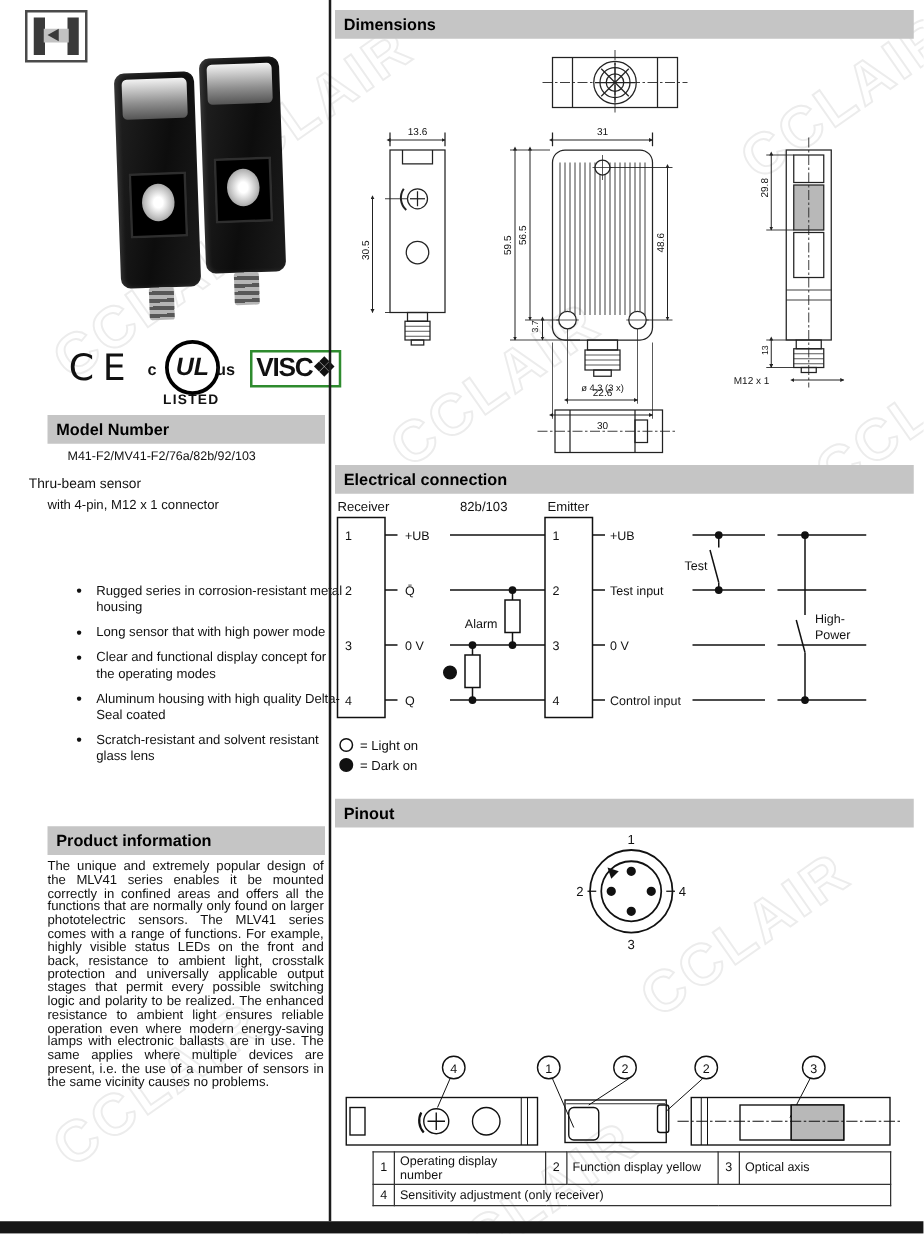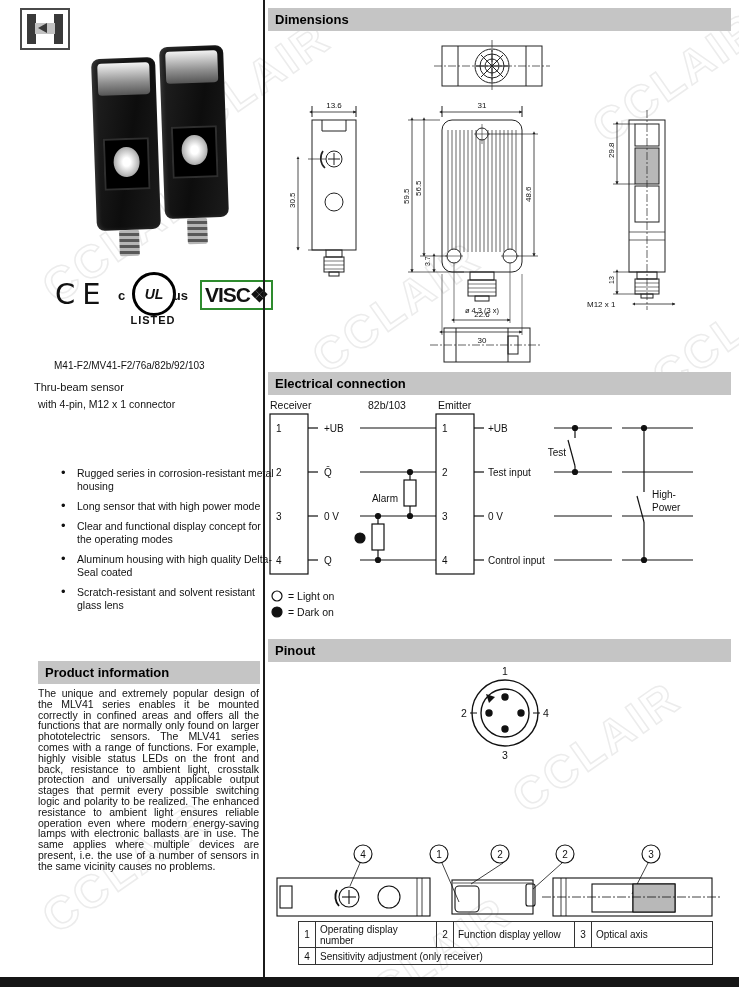--- a/index.html
+++ b/index.html
@@ -30,29 +30,29 @@
           background:linear-gradient(#f2f2f2,#8f8f8f 60%,#555);}
   .sensor .lens{position:absolute;top:80px;left:9px;right:9px;height:48px;background:#000;border:2px solid #2e2e2e;}
   .sensor .beam{width:26px;height:30px;margin:7px auto;border-radius:50%;background:radial-gradient(#fff 20%,#bdbdbd 60%,#6f6f6f);}
   .sensor .plug{position:absolute;left:50%;bottom:-26px;transform:translateX(-50%);width:20px;height:26px;
           background:repeating-linear-gradient(180deg,#b5b5b5 0 3px,#585858 3px 6px);border-radius:2px;}
 
   
   .ce{position:absolute;left:55px;top:277px;font-family:"DejaVu Sans",sans-serif;font-size:29px;letter-spacing:7px;font-weight:500;}
   .ulm{position:absolute;left:118px;top:272px;width:70px;height:56px;font-weight:bold;}
   .ul-circle{position:absolute;left:14px;top:0;width:38px;height:38px;border:3px solid #000;border-radius:50%;
-             display:flex;align-items:center;justify-content:center;font-size:14px;font-weight:bold;font-style:italic;}
+             display:flex;align-items:center;justify-content:center;font-size:20px;font-weight:bold;font-style:italic;}
   .ul-c{position:absolute;left:0;top:16px;font-size:13px;}
   .ul-us{position:absolute;right:0;top:16px;font-size:13px;}
   .ul-listed{position:absolute;left:0;right:0;top:42px;text-align:center;font-size:11px;letter-spacing:1px;}
   .visco{position:absolute;left:200px;top:280px;border:2px solid #2e8b2e;background:#fff;padding:0 3px;
          font-size:21px;font-weight:bold;letter-spacing:-1px;line-height:26px;}
 
   .model-line{position:absolute;left:38px;font-weight:normal;font-size:10px;padding-left:16px;}
-  .sub-line{position:absolute;left:34px;font-size:11px;}
+  .sub-line{position:absolute;left:23px;font-size:11px;}
   .sub-line2{position:absolute;left:38px;font-size:10.5px;}
 
   .features-list{position:absolute;left:38px;top:450px;width:222px;margin:17px;padding:0;list-style:none;}
   .features-list li{position:relative;padding-left:22px;margin-bottom:7px;font-size:10.5px;line-height:13px;}
   .features-list li::before{content:"•";position:absolute;left:6px;top:-1px;font-size:13px;}
 
   .prodinfo{position:absolute;left:38px;top:688px;width:221px;font-size:10.5px;line-height:10.8px;
             text-align:justify;letter-spacing:0;}
 
   svg{position:absolute;overflow:visible;}
@@ -109,20 +109,21 @@
   <div class="ulm">
     <span class="ul-c">c</span>
     <span class="ul-circle">
         <span>UL</span>
       </span>
     <span class="ul-us">us</span>
     <div class="ul-listed">LISTED</div>
   </div>
   <div class="visco"><span>VISC</span><span>❖</span></div>
 
+  <div class="hdr hdr-left" style="top:332px;">Model Number</div>
   <div class="model-line" style="top:360px;">M41-F2/MV41-F2/76a/82b/92/103</div>
   <div class="sub-line" style="top:381px;">Thru-beam sensor</div>
   <div class="sub-line2" style="top:398px;">with 4-pin, M12 x 1 connector</div>
 
   <ul class="features-list">
     <li>Rugged series in corrosion-resistant metal housing</li>
     <li>Long sensor that with high power mode</li>
     <li>Clear and functional display concept for the operating modes</li>
     <li>Aluminum housing with high quality Delta-Seal coated</li>
     <li>Scratch-resistant and solvent resistant glass lens</li>

